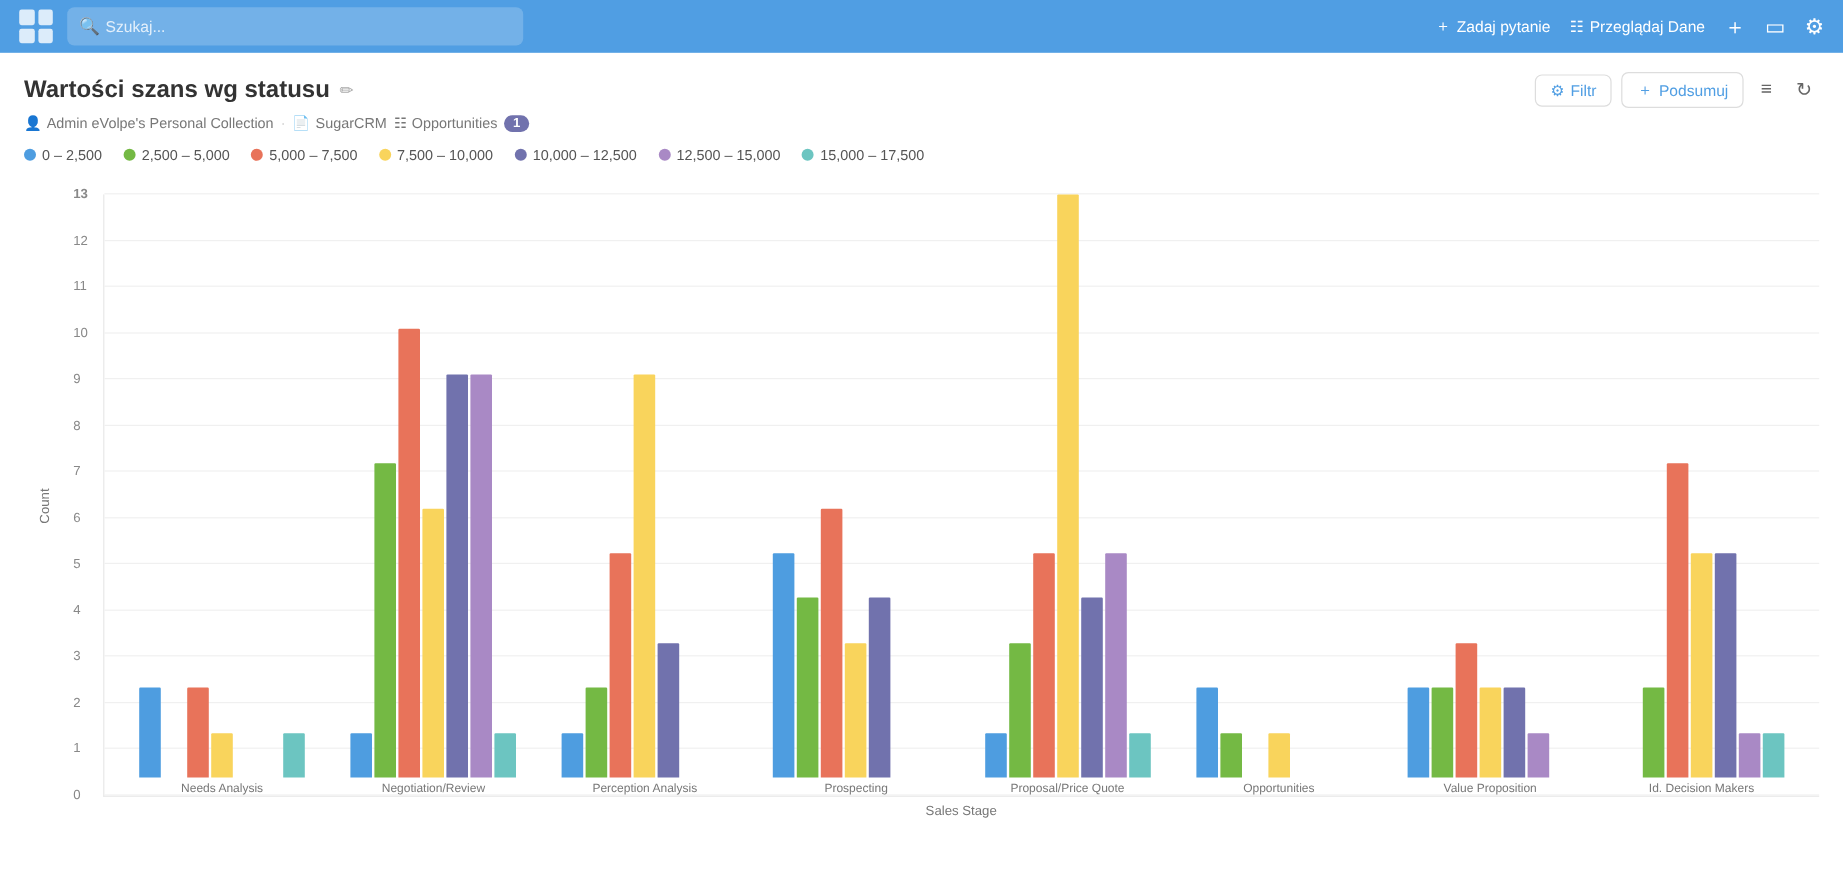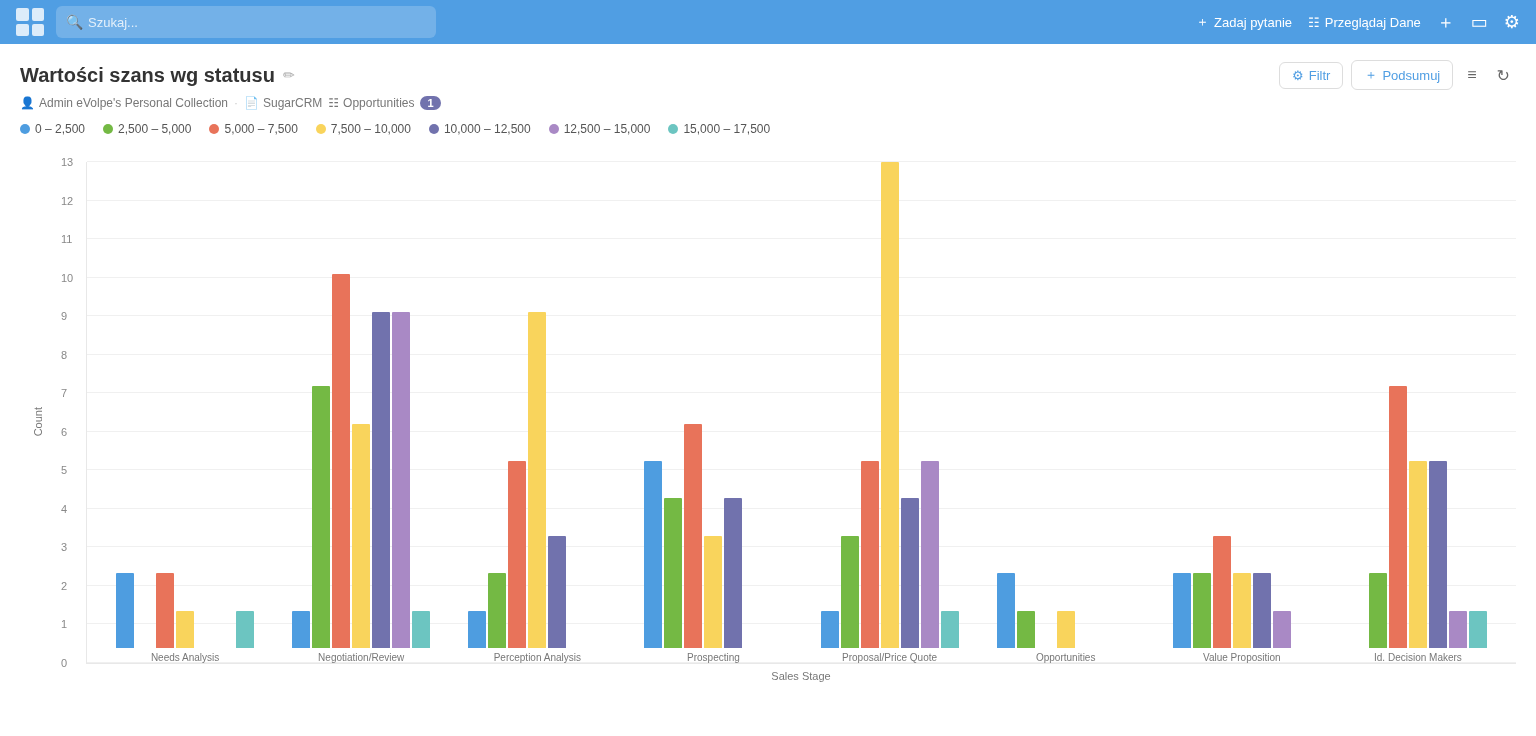--- a/index.html
+++ b/index.html
@@ -296,21 +296,21 @@
           <div class="y-tick" style="bottom: 61.5385%;">8</div>
           <div class="grid-line" style="bottom: 69.2308%;"></div>
           <div class="y-tick" style="bottom: 69.2308%;">9</div>
           <div class="grid-line" style="bottom: 76.9231%;"></div>
           <div class="y-tick" style="bottom: 76.9231%;">10</div>
           <div class="grid-line" style="bottom: 84.6154%;"></div>
           <div class="y-tick" style="bottom: 84.6154%;">11</div>
           <div class="grid-line" style="bottom: 92.3077%;"></div>
           <div class="y-tick" style="bottom: 92.3077%;">12</div>
           <div class="grid-line" style="bottom: 100%;"></div>
-          <div class="y-tick" style="bottom: 100%;">13</div>
+          <div class="y-tick" style="bottom: 100%; font-weight: bold;">13</div>
           <div class="bars-area">
             <div class="group-section">
               <div class="group-bars">
                 <div class="bar" title="Needs Analysis / 0 – 2,500: 2" style="height: 15.3846%; background-color: rgb(78, 157, 224);"></div>
                 <div class="bar" title="Needs Analysis / 2,500 – 5,000: 0" style="height: 0%; background-color: rgb(116, 185, 68);"></div>
                 <div class="bar" title="Needs Analysis / 5,000 – 7,500: 2" style="height: 15.3846%; background-color: rgb(232, 115, 90);"></div>
                 <div class="bar" title="Needs Analysis / 7,500 – 10,000: 1" style="height: 7.69231%; background-color: rgb(249, 212, 92);"></div>
                 <div class="bar" title="Needs Analysis / 10,000 – 12,500: 0" style="height: 0%; background-color: rgb(113, 114, 173);"></div>
                 <div class="bar" title="Needs Analysis / 12,500 – 15,000: 0" style="height: 0%; background-color: rgb(169, 137, 197);"></div>
                 <div class="bar" title="Needs Analysis / 15,000 – 17,500: 1" style="height: 7.69231%; background-color: rgb(108, 197, 193);"></div>

